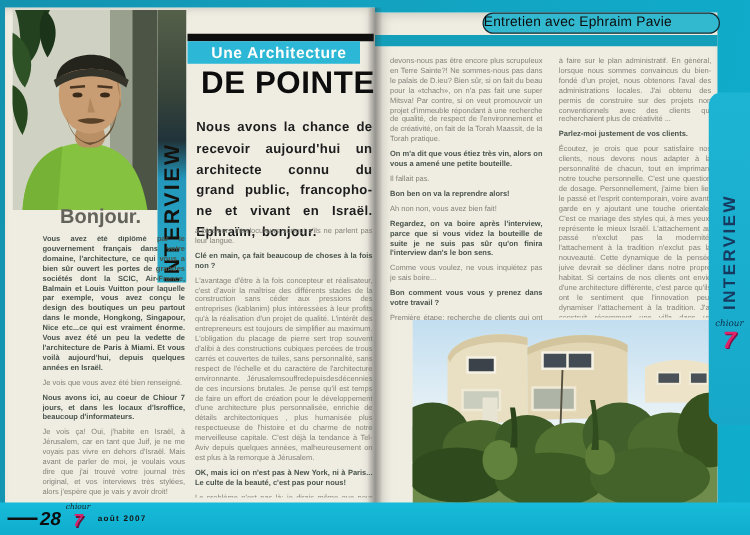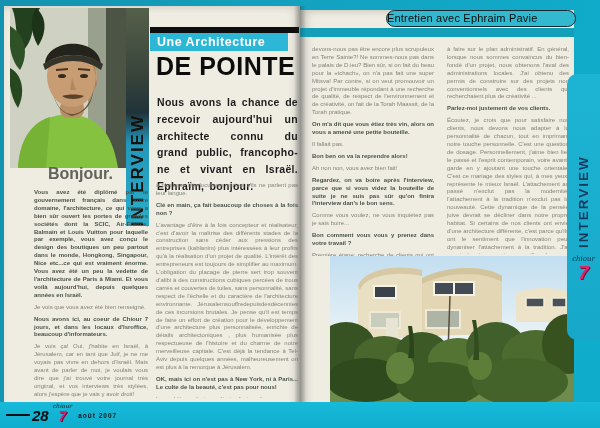--- a/index.html
+++ b/index.html
@@ -23,24 +23,24 @@
   }
   .vtext{
     writing-mode:vertical-rl;transform:rotate(180deg);
     font-weight:900;font-size:17px;letter-spacing:2px;color:#15120d;line-height:1;
     font-family:"Liberation Sans",sans-serif;
   }
   .black-bar{position:absolute;left:150px;top:27px;width:149px;height:6px;background:#0e0e0e;z-index:2;}
   .kicker{
     position:absolute;left:150px;top:33px;width:138px;height:18px;z-index:2;
     background:#2cb7d6;color:#ffffff;font-weight:700;font-size:12.5px;
-    line-height:18px;padding-left:7px;letter-spacing:.5px;box-sizing:border-box;
+    line-height:18px;padding-left:19px;letter-spacing:.5px;box-sizing:border-box;
   }
   .headline{position:absolute;left:156px;top:52px;width:144px;z-index:2;
-    font-size:25px;font-weight:900;color:#0d0d0d;letter-spacing:.5px;}
+    font-size:25px;font-weight:900;color:#0d0d0d;letter-spacing:.5px;text-align:right;}
   .intro{position:absolute;left:157px;top:94px;width:141px;z-index:2;
     font-size:10.5px;font-weight:700;color:#1d1d1d;text-align:justify;
     line-height:1.6;letter-spacing:.3px;word-spacing:2px;}
   .greeting{position:absolute;left:48px;top:165px;font-size:16px;color:#63635b;z-index:2;font-weight:bold;}
 
   
   .col{position:absolute;overflow:hidden;z-index:2;}
   .lcol1{left:34px;top:189px;width:114px;height:209px;}
   .lcol2{left:156px;top:182px;width:142px;height:216px;}
   .rcol1{left:312px;top:46px;width:122px;height:210px;}

